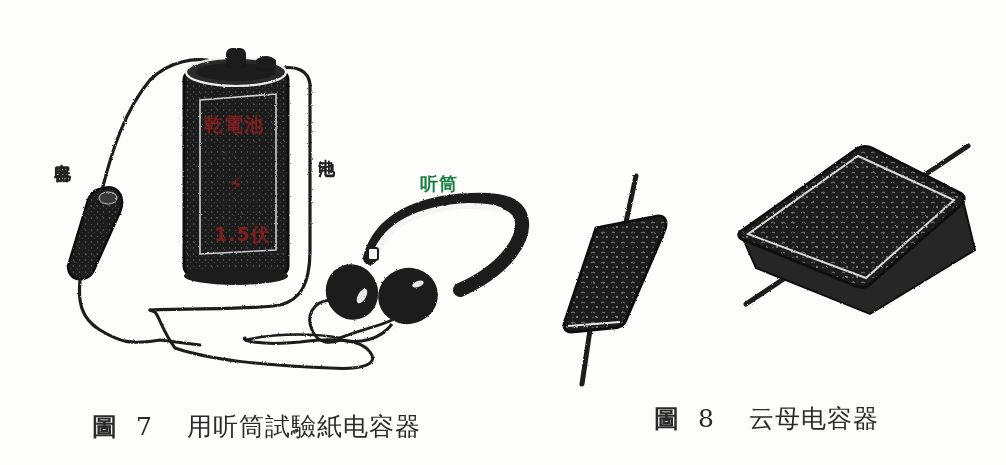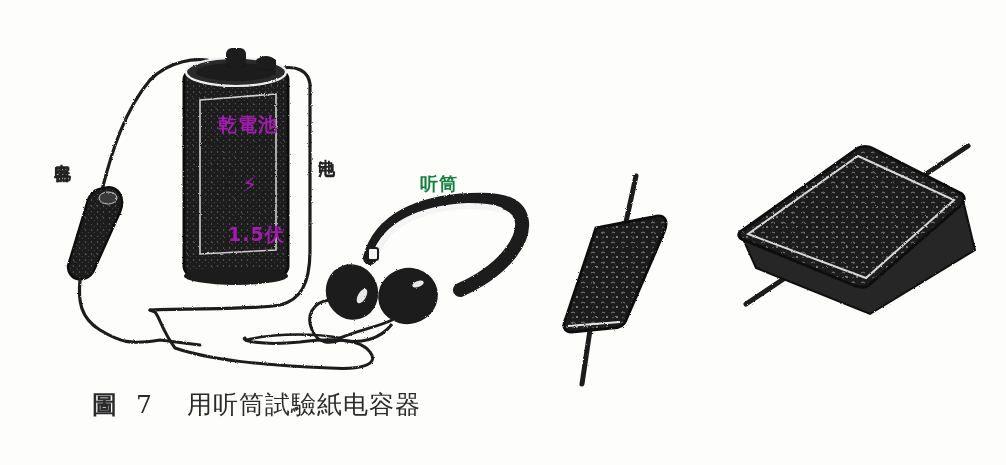--- a/index.html
+++ b/index.html
@@ -48,25 +48,24 @@
       font-family: "DejaVu Serif", serif;
       font-size: 25px;
       color: #2a2a2a;
       white-space: nowrap;
       letter-spacing: 1px;
     }
     .caption .fig-word { font-weight: bold; }
     .caption .fig-num { margin: 0 34px 0 18px; font-weight: normal; }
     .battery-text {
       position: absolute;
-      color: #a21caf;
+      color: #7f1d1d;
       font-weight: bold;
       font-size: 19px;
       letter-spacing: 1px;
-      margin-left: 14px;
     }
   </style>
 </head>
 <body>
 
 <div class="page">
 
   <svg class="art" viewBox="0 0 1006 465">
     <defs>
       <filter id="rough" x="-5%" y="-5%" width="110%" height="110%">
@@ -151,17 +150,20 @@
   </svg>
 
   <div class="label-vert" style="left:54px; top:150px;">电容器</div>
   <div class="label-vert" style="left:318px; top:145px;">电池</div>
   <div class="label-horiz" style="left:420px; top:172px;">听筒</div>
 
   <div class="battery-text" style="left:204px; top:112px;">乾電池</div>
   <div class="battery-text" style="left:228px; top:172px; font-size:22px;">⚡</div>
   <div class="battery-text" style="left:214px; top:222px; font-size:19px;">1.5伏</div>
 
-  <div class="caption" style="left:92px; top:388px;">
+  <div class="caption" style="left:92px; top:410px;">
     <span class="fig-word">圖</span><span class="fig-num">7</span><span>用听筒試驗紙电容器</span>
+  </div>
+  <div class="caption" style="left:654px; top:402px;">
+    <span class="fig-word">圖</span><span class="fig-num">8</span><span>云母电容器</span>
   </div>
 
 </div>
 
 </body></html>

